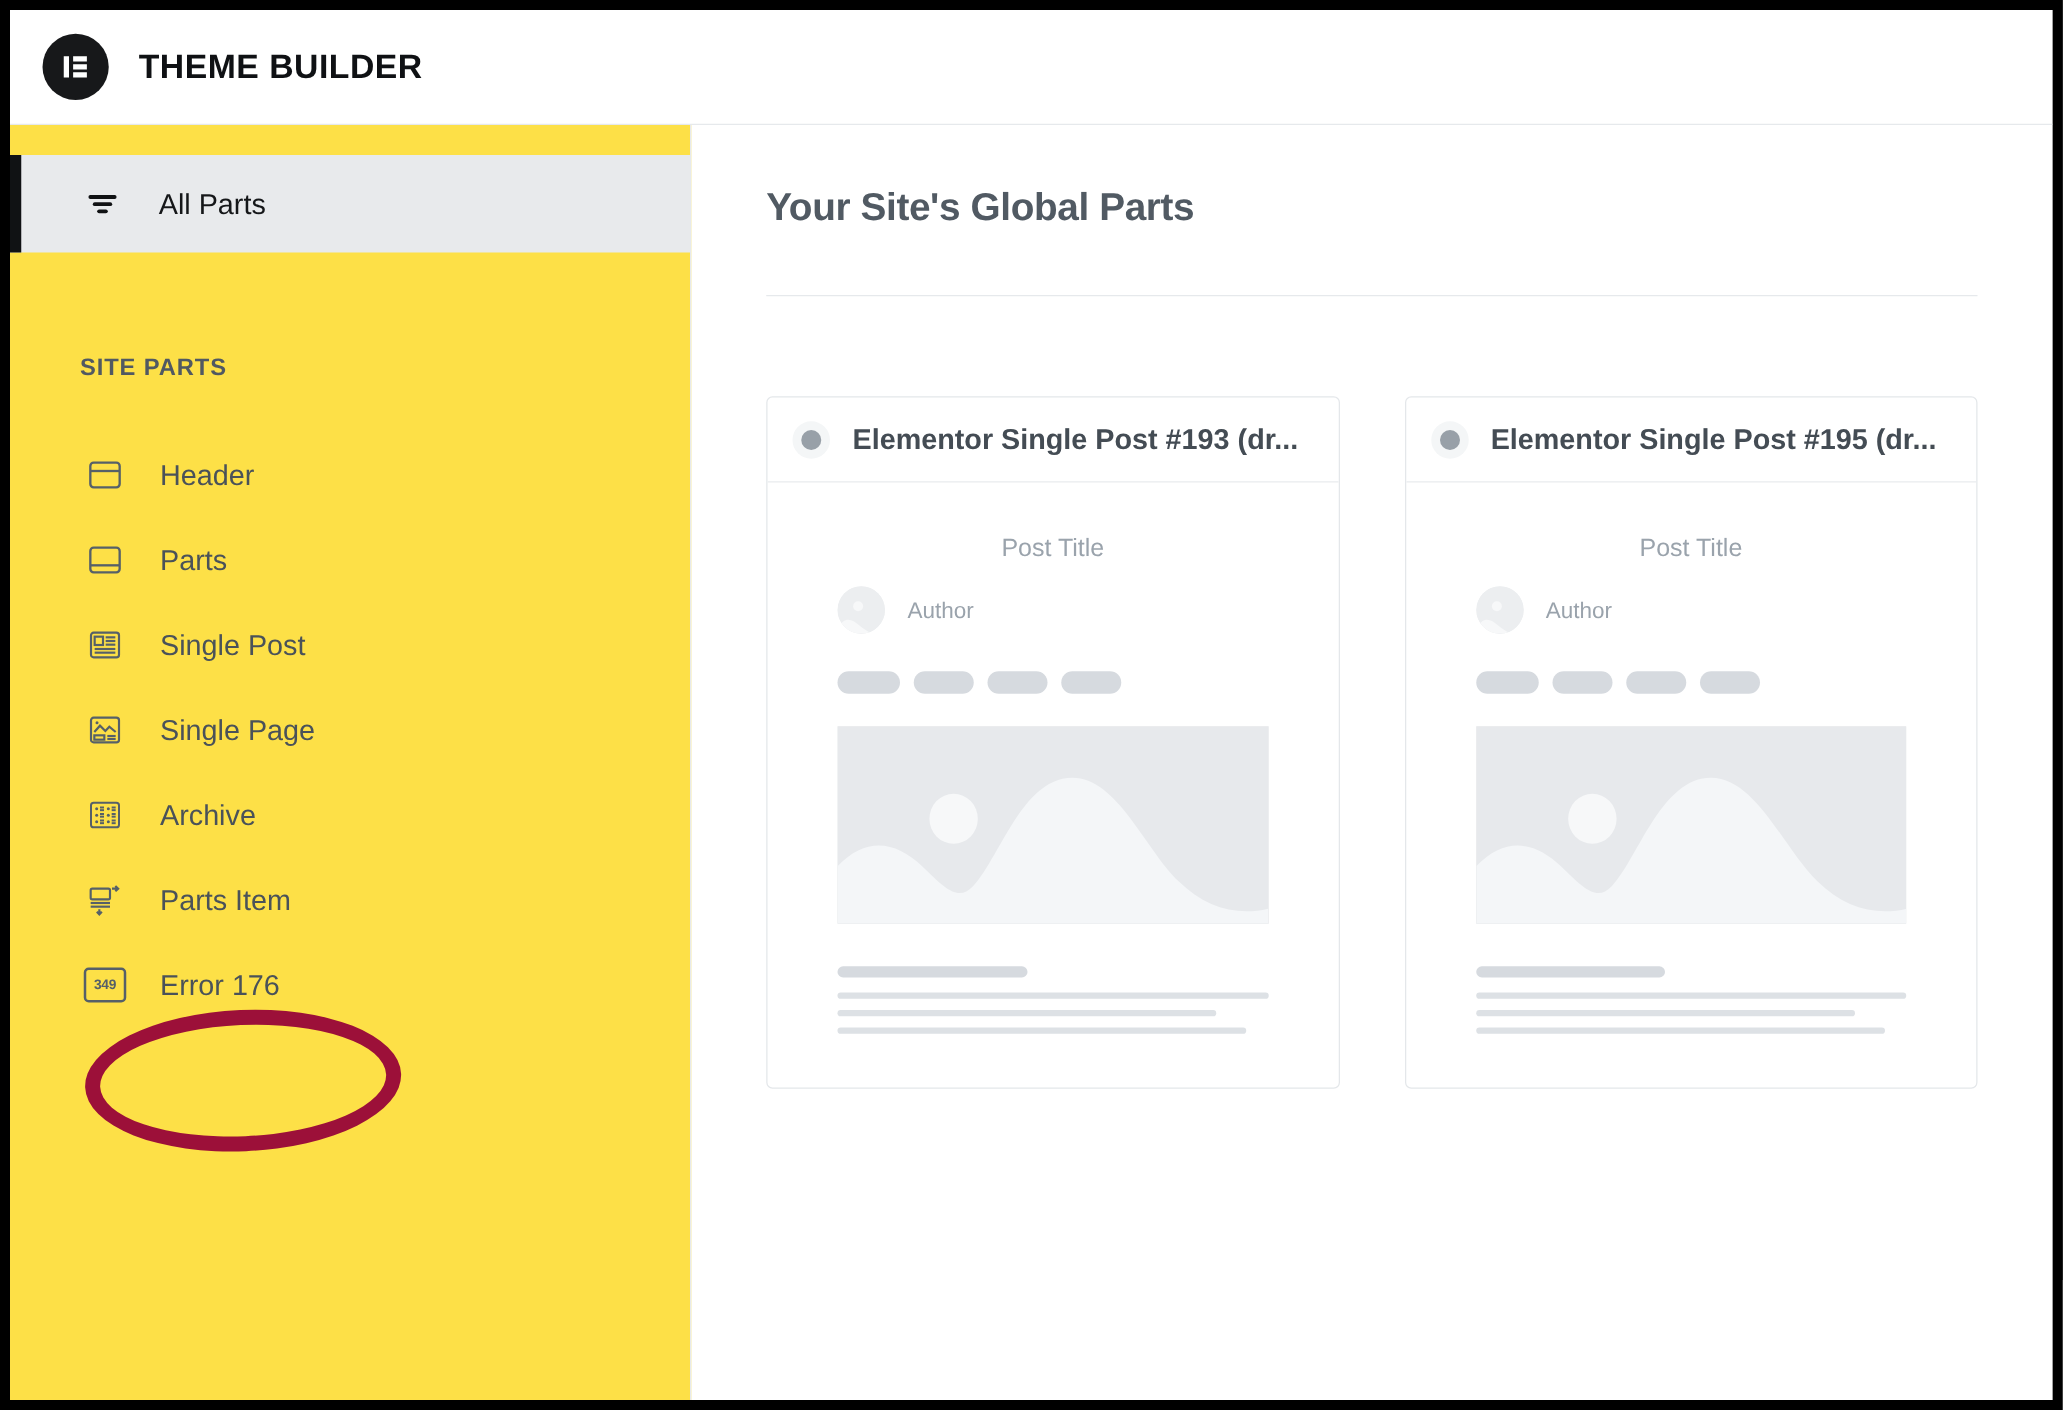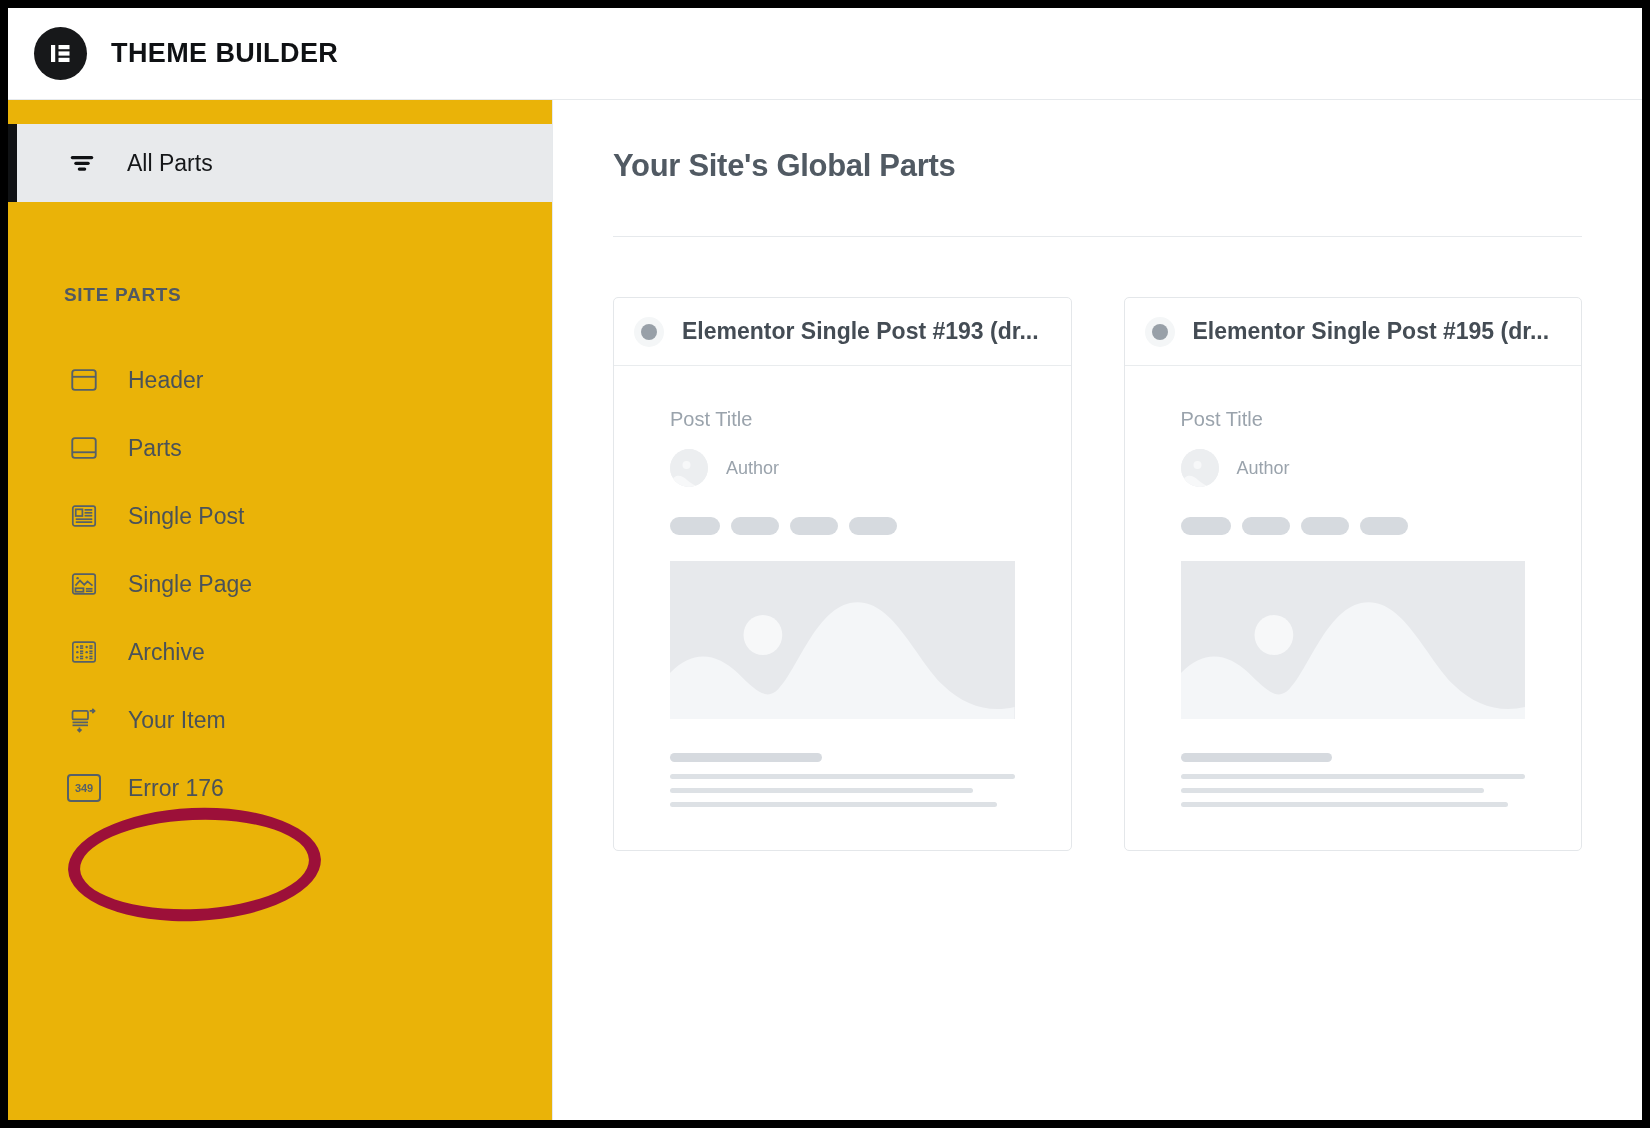--- a/index.html
+++ b/index.html
@@ -57,21 +57,21 @@
     color: #0f1114;
   }
 
   
   .body-split { display: flex; height: calc(1112px - 92px); }
 
   .sidebar {
     width: 545px;
     flex: none;
     border-right: 1px solid #e6e9ec;
-    background: #eab308;
+    background: #fde047;
     padding-top: 24px;
     position: relative;
   }
 
   .allparts {
     position: relative;
     height: 78px;
     background: #e8eaec;
     display: flex;
     align-items: center;
@@ -166,21 +166,21 @@
   }
   .divider {
     margin-top: 52px;
     height: 1px;
     background: #e6e9ec;
   }
 
   .cards {
     display: flex;
     gap: 52px;
-    margin-top: 60px;
+    margin-top: 80px;
   }
 
   .card {
     width: 470px;
     background: #ffffff;
     border: 1px solid #e4e7ea;
     border-radius: 5px;
     overflow: hidden;
   }
   .card-head {
@@ -210,20 +210,21 @@
     white-space: nowrap;
     overflow: hidden;
   }
 
   .card-body { padding: 42px 56px 34px 56px; }
 
   .ph-post-title {
     font-size: 20px;
     color: #9aa3ac;
     font-weight: 400;
+    text-align: center;
   }
   .ph-author-row {
     display: flex;
     align-items: center;
     margin-top: 18px;
   }
   .ph-avatar {
     width: 38px; height: 38px;
     border-radius: 50%;
     background: #eceef0;
@@ -394,21 +395,21 @@
           <div class="nav-item">
             <span class="ico">
               <svg width="32" height="32" viewBox="0 0 24 24" fill="none" stroke="currentColor" stroke-width="1.3">
                 <rect x="3.4" y="5.2" width="11.6" height="6.4" rx="1"></rect>
                 <line x1="3.4" y1="13.8" x2="15" y2="13.8"></line>
                 <line x1="3.4" y1="16" x2="15" y2="16"></line>
                 <path d="M16.2 5.2 L19.6 5.2 M18.2 3.6 L19.9 5.2 L18.2 6.8"></path>
                 <path d="M8.6 17.6 L8.6 20.4 M7.1 19 L8.6 20.6 L10.1 19"></path>
               </svg>
             </span>
-            <span class="label">Your Item</span>
+            <span class="label">Parts Item</span>
           </div>
 
           <div class="nav-item">
             <span class="ico">
               <span class="icon-404">349</span>
             </span>
             <span class="label">Error 176</span>
           </div>
 
         </div>

